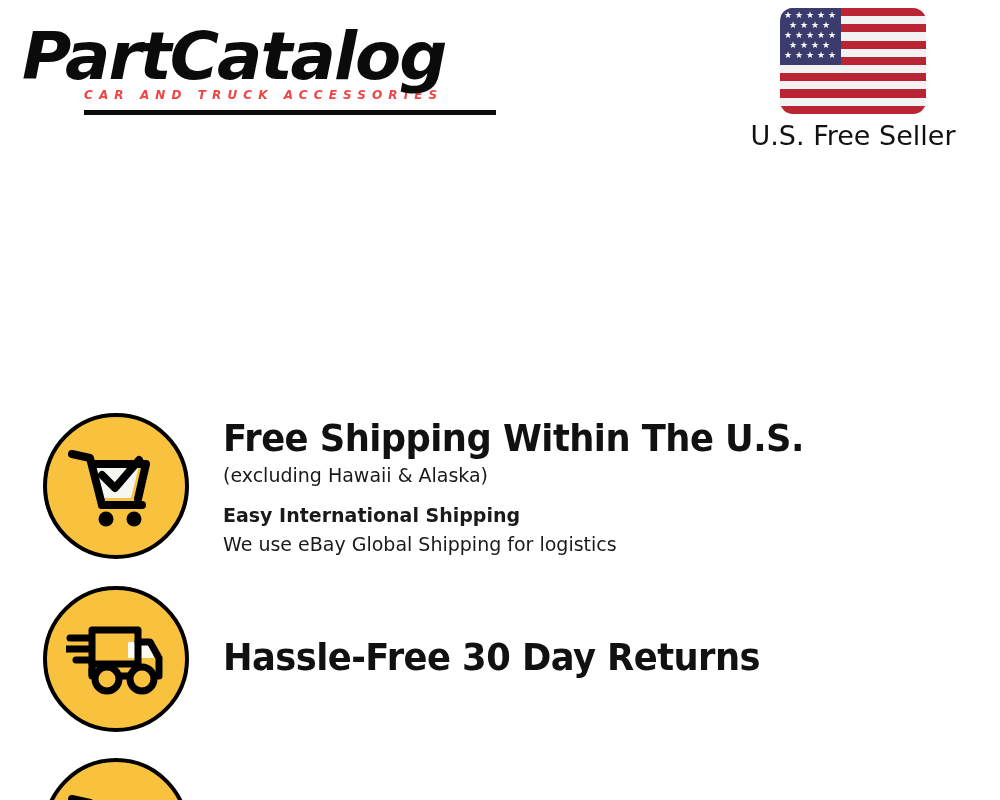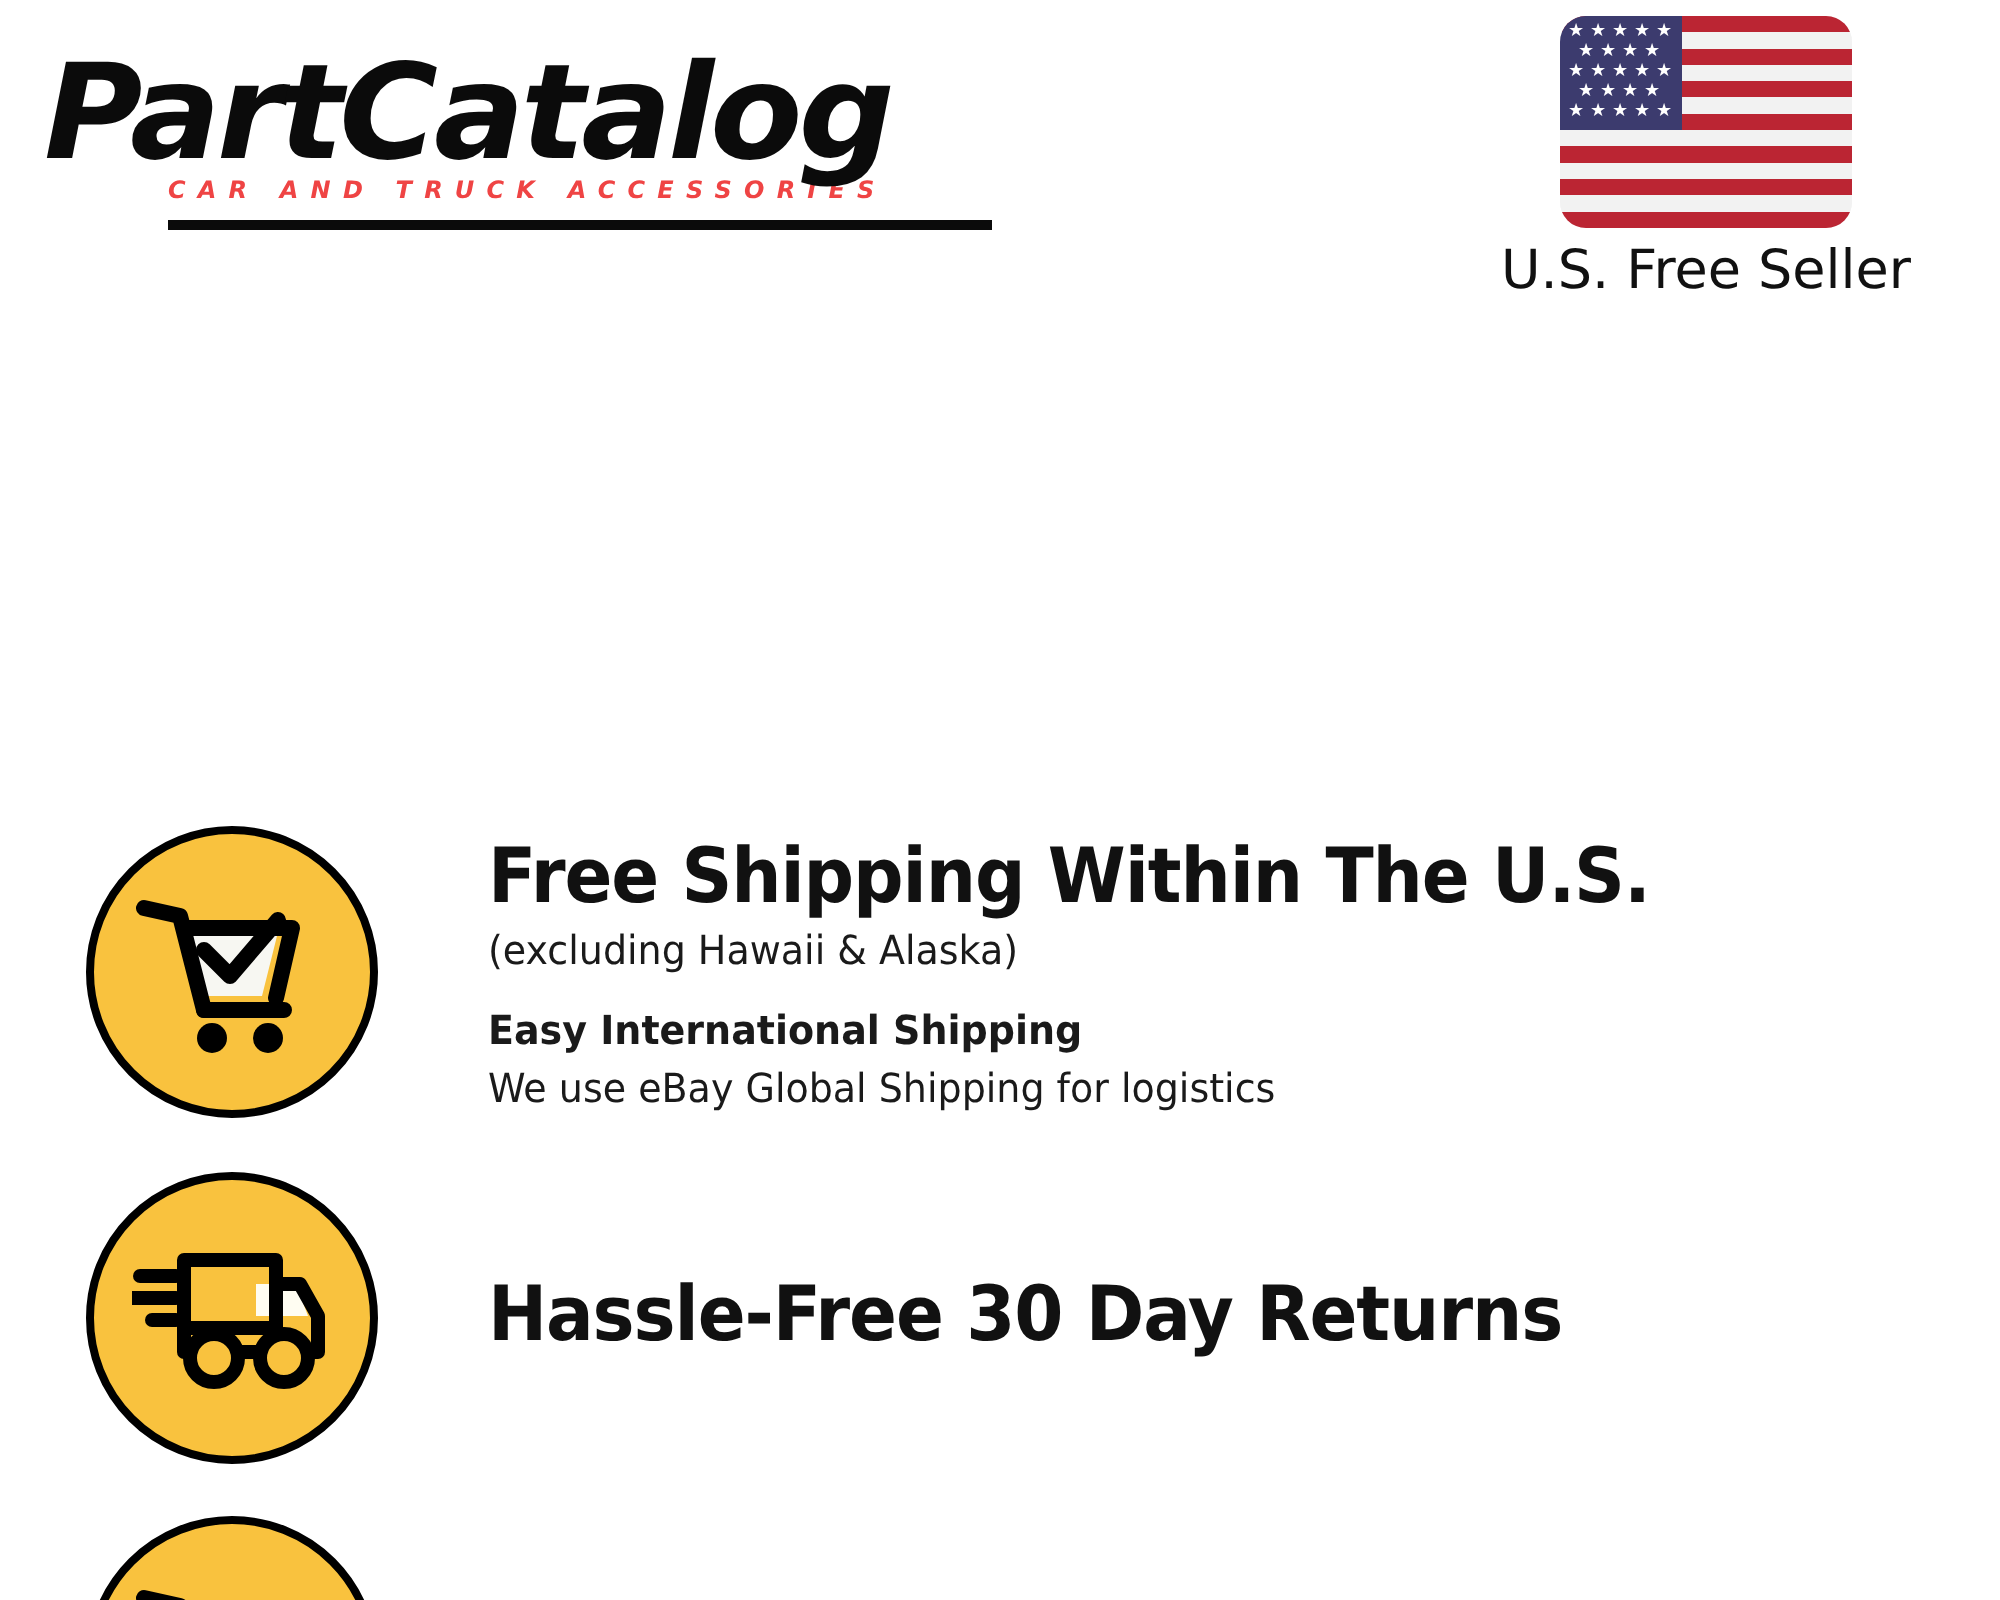--- a/index.html
+++ b/index.html
@@ -123,21 +123,20 @@
   .features {
     position: relative;
     width: 1000px;
   }
   .feature-row {
     position: absolute;
     left: 0;
     width: 1000px;
     display: flex;
     align-items: flex-start;
-    gap: 21px;
   }
   .feature-row.row-0 { top: 243px; }
   .feature-row.row-1 { top: 416px; justify-content: center; }
   .feature-row.row-2 { top: 588px; }
 
   .icon-circle {
     flex: 0 0 auto;
     position: relative;
     width: 146px;
     height: 146px;

